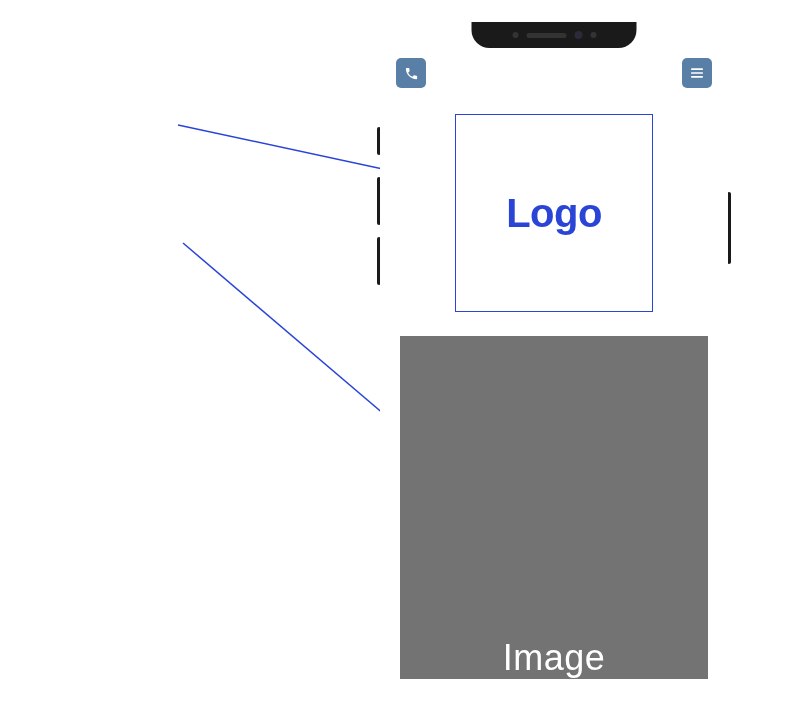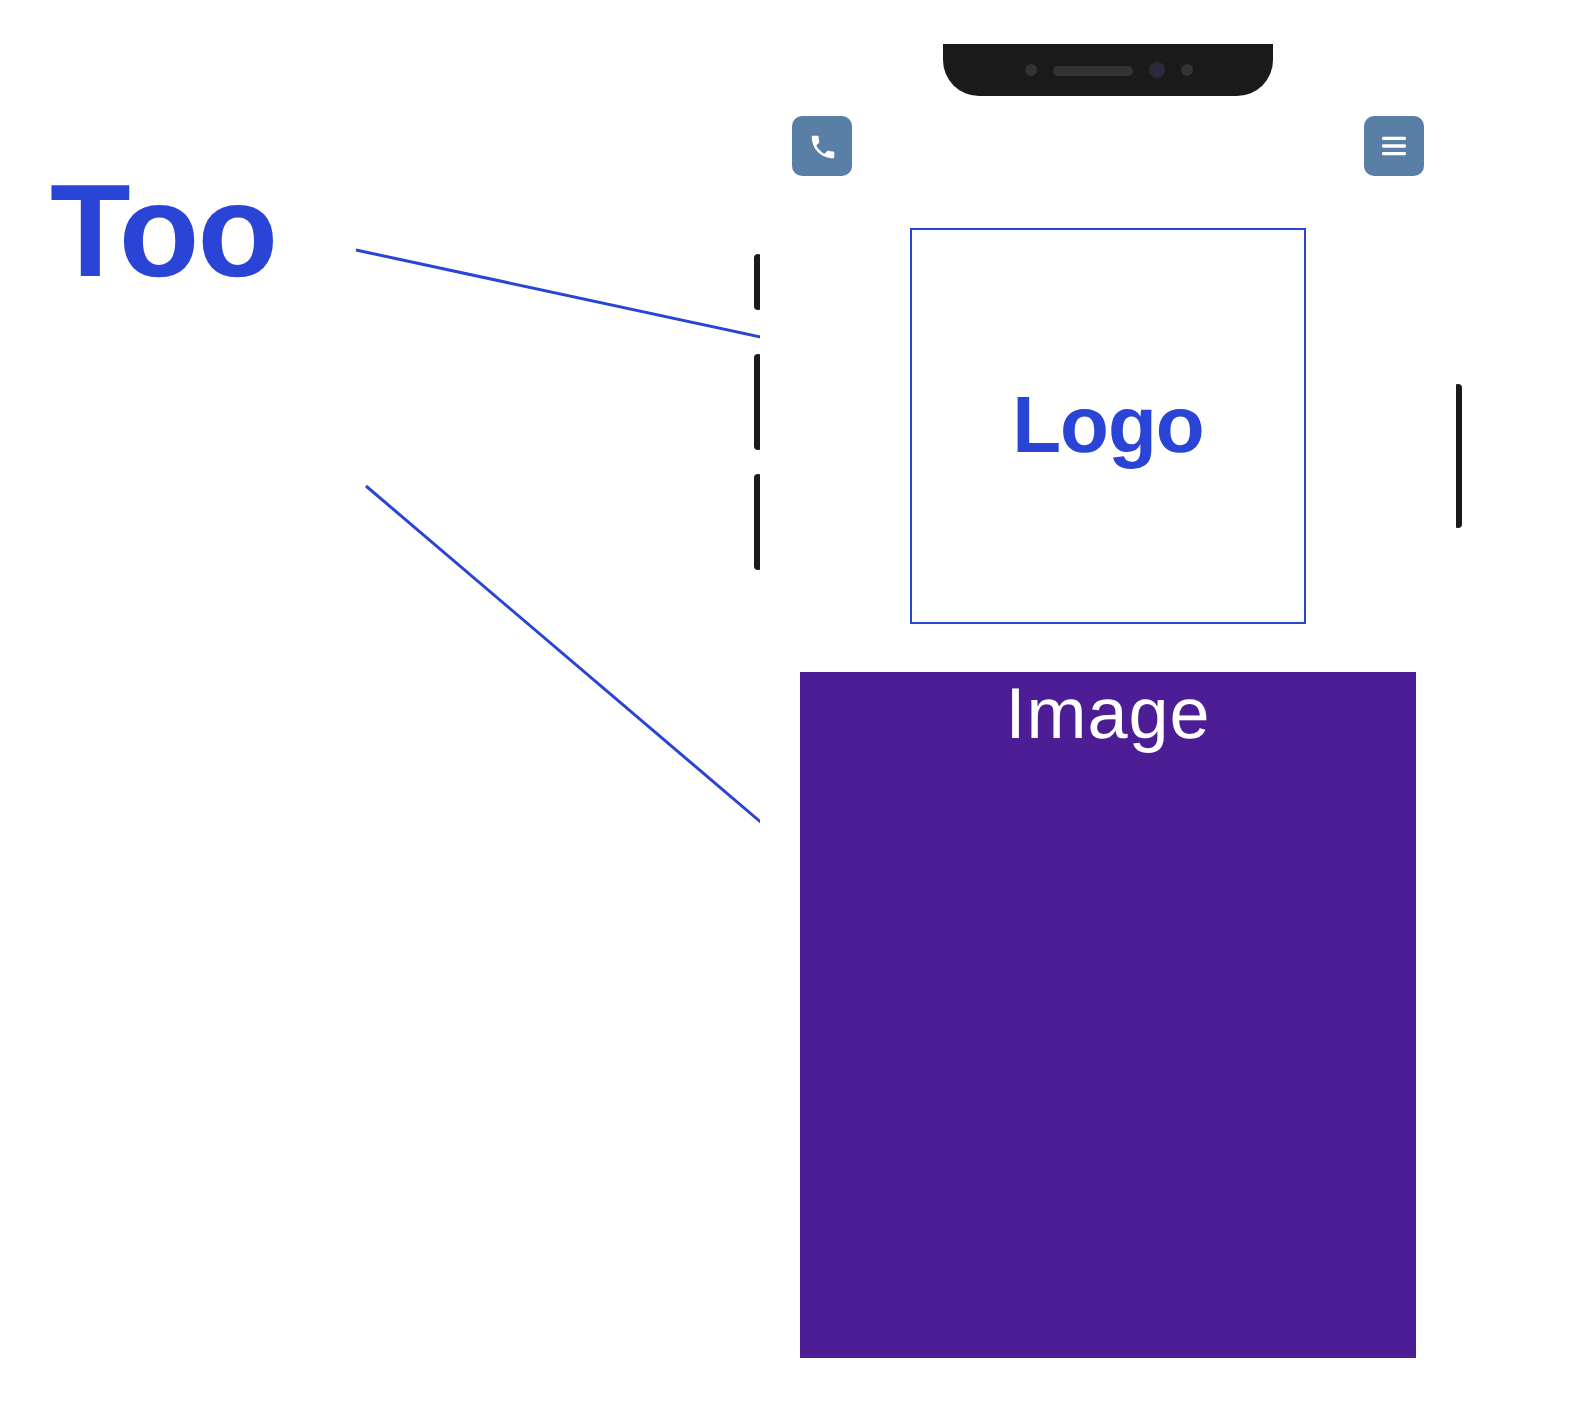--- a/index.html
+++ b/index.html
@@ -168,39 +168,38 @@
     
     .logo-text {
       font-size: 40px;
       font-weight: 600;
       color: #2A44D6;
       letter-spacing: -0.5px;
     }
     
     .image-box {
       flex: 1;
-      background: #4c1d95;
-      display: flex;
-      align-items: flex-start;
+      background: #737373;
+      display: flex;
+      align-items: flex-end;
       justify-content: center;
       margin: 0 4px;
     }
     
     .image-text {
       font-size: 36px;
       font-weight: 400;
       color: #ffffff;
       letter-spacing: 0.5px;
     }
   </style>
 </head>
 <body>
 
 <div class="annotation-text">
-  <div>Too</div>
 </div>
 
 <svg class="arrow" style="left: 175px; top: 120px; width: 295px; height: 75px;">
   <defs>
     <marker id="arrowhead1" markerWidth="10" markerHeight="10" refX="8" refY="3" orient="auto">
       <polygon points="0 0, 9 3, 0 6" fill="#2A44D6"></polygon>
     </marker>
   </defs>
   <line x1="3" y1="5" x2="282" y2="65" stroke="#2A44D6" stroke-width="1.5" marker-end="url(#arrowhead1)"></line>
 </svg>

